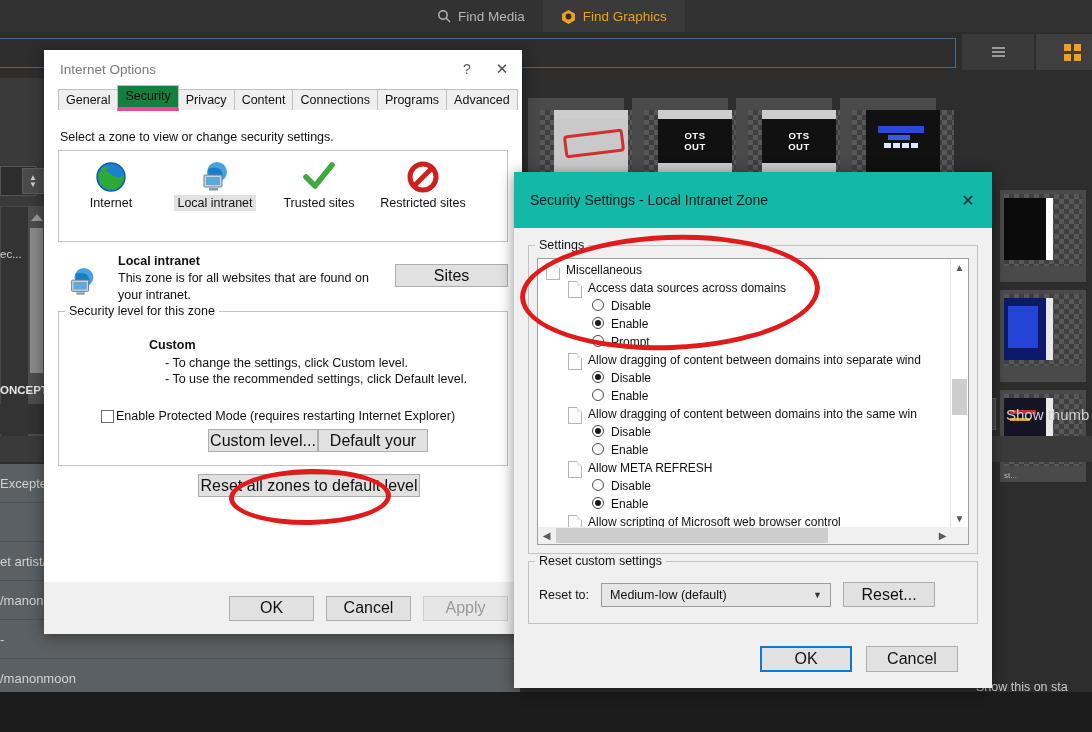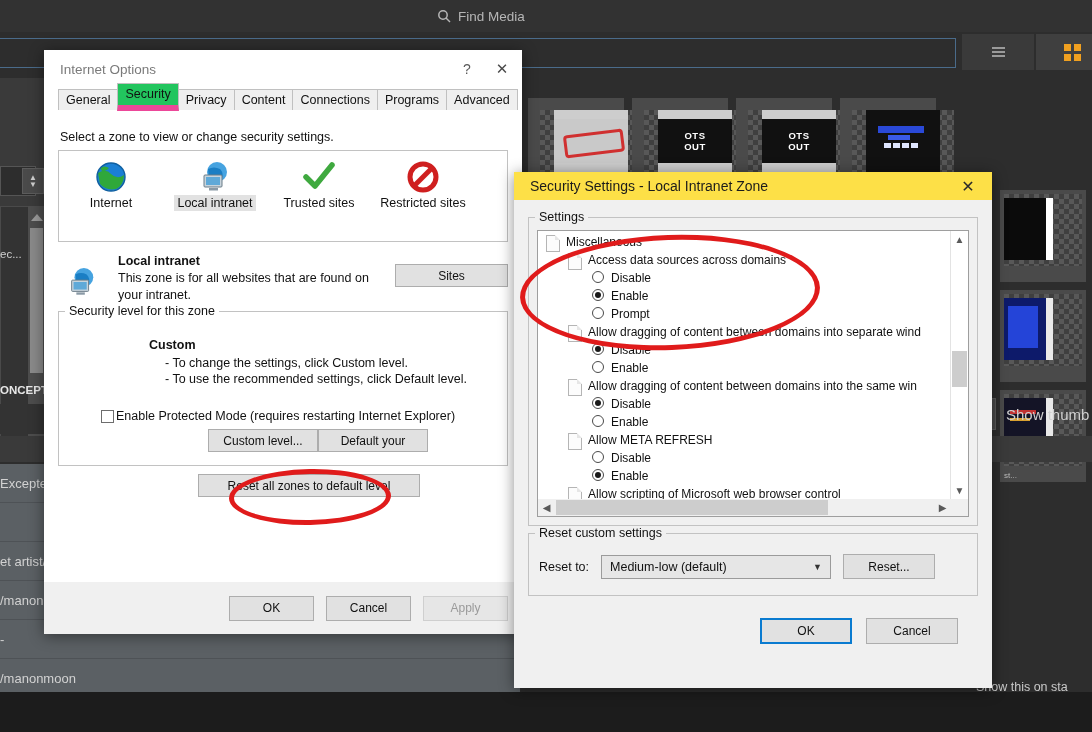--- a/index.html
+++ b/index.html
@@ -85,34 +85,34 @@
   
   #io{left:44px;top:50px;width:478px;height:584px;background:#fff;}
   #io .io-titlebar{height:38px;background:#fff;display:flex;align-items:center;padding:0 0 0 16px;}
   #io .io-titlebar .t{flex:1;font-size:13.5px;color:#7a7a7a;}
   #io .help-q{width:30px;text-align:center;font-size:14px;color:#5a5a5a;}
   #io .close-x{width:40px;text-align:center;font-size:15px;color:#4a4a4a;}
   .tabs{display:flex;align-items:flex-end;padding-left:14px;height:22px;position:relative;}
   .tabs:after{content:"";position:absolute;left:14px;right:12px;bottom:0;height:1px;background:#b9b9b9;}
   .iotab{font-size:12.5px;color:#111;padding:3px 7px 3px;border:1px solid #c0c0c0;border-bottom:none;
       background:#efefef;margin-right:-1px;position:relative;z-index:1;}
-  .iotab.sel{background:#22c55e;z-index:3;padding-bottom:4px;margin-bottom:-1px;border-bottom:6px solid #ec4899;margin-top:16px;}
+  .iotab.sel{background:#15803d;z-index:3;padding-bottom:4px;margin-bottom:-1px;border-bottom:4px solid #ec4899;margin-top:16px;}
   .io-body{position:relative;padding:0 14px;}
   .io-lead{font-size:12.5px;color:#111;margin:20px 0 6px 2px;}
   .zonebox{border:1px solid #c2c2c2;height:82px;display:flex;padding-top:8px;}
   .zone{width:104px;text-align:center;font-size:12.5px;color:#111;}
   .zone .zicon{height:36px;display:flex;align-items:center;justify-content:center;}
   .zone .zlbl{display:inline-block;padding:1px 3px;line-height:14px;}
   .zone.sel .zlbl{background:#e2e2e2;}
   .zoneinfo{display:flex;margin-top:12px;gap:12px;align-items:flex-start;}
   .zoneinfo .zi-icon{width:48px;display:flex;justify-content:center;padding-top:12px;}
   .zoneinfo .zi-text{flex:1;}
   .zi-name{font-size:12.5px;font-weight:bold;color:#111;margin-bottom:2px;}
   .zi-desc{font-size:12.5px;color:#111;line-height:17px;}
-  .btn{background:#e1e1e1;border:1px solid #adadad;font-size:12px;color:#111;
+  .btn{background:#e1e1e1;border:1px solid #adadad;font-size:16px;color:#111;
       display:inline-flex;align-items:center;justify-content:center;box-sizing:border-box;}
   .btn.disabled{color:#9a9a9a;background:#e6e6e6;border-color:#cfcfcf;}
   .sites-btn{width:113px;height:23px;margin-top:10px;}
   fieldset.grp{border:1px solid #c2c2c2;margin:0;padding:0;}
   fieldset.grp legend{font-size:12.5px;color:#111;padding:0 4px;margin-left:6px;}
   .sec-level{margin-top:14px;height:160px;}
   .sl-inner{padding:6px 10px 0 10px;}
   .sl-title{font-size:12.5px;font-weight:bold;color:#111;margin:14px 0 3px 80px;}
   .sl-line{font-size:12.5px;color:#111;line-height:16px;margin-left:96px;}
   .prot-row{display:flex;align-items:center;gap:2px;margin:22px 0 0 32px;font-size:12.5px;color:#111;}
@@ -120,21 +120,21 @@
   .lvl-btns{display:flex;gap:0;justify-content:center;margin-top:6px;padding-left:70px;}
   .lvl-btns .btn{width:110px;height:23px;}
   .reset-all{display:flex;justify-content:center;margin-top:8px;padding-left:52px;}
   .reset-all .btn{width:222px;height:23px;}
   .io-foot{position:absolute;left:0;bottom:0;width:478px;height:52px;background:#f0f0f0;
       display:flex;align-items:center;justify-content:flex-end;gap:12px;padding-right:14px;box-sizing:border-box;}
   .io-foot .btn{width:85px;height:25px;}
 
   
   #ss{left:514px;top:172px;width:478px;height:516px;background:#f0f0f0;}
-  #ss .ss-titlebar{height:28px;background:#fde047;display:flex;align-items:center;padding-left:16px;justify-content:flex-end;}
+  #ss .ss-titlebar{height:56px;background:#14b8a6;display:flex;align-items:center;padding-left:16px;justify-content:flex-end;}
   #ss .ss-titlebar .t{flex:1;font-size:14px;color:#1b1b1b;}
   #ss .ss-x{width:48px;text-align:center;font-size:16px;color:#2a2a2a;}
   .ss-body{padding:10px 14px 0 14px;}
   .settings-grp{height:314px;position:relative;}
   .tree-wrap{position:absolute;left:8px;top:6px;right:8px;bottom:8px;border:1px solid #9e9e9e;background:#fff;overflow:hidden;}
   .tree{position:absolute;left:0;top:0;right:17px;bottom:17px;overflow:hidden;padding:4px 0 0 4px;}
   .trow{display:flex;align-items:flex-start;height:18px;font-size:12px;color:#111;white-space:nowrap;}
   .trow.l0{padding-left:4px;}
   .trow.l1{padding-left:26px;}
   .trow.l2{padding-left:50px;}
@@ -177,20 +177,29 @@
   <div class="tabstrip">
     <div class="tab">
       <span class="ico">
         <svg width="14" height="14" viewBox="0 0 14 14">
             <circle cx="6" cy="6" r="4.2" fill="none" stroke="#b6b6b6" stroke-width="1.5"></circle>
             <line x1="9" y1="9" x2="13" y2="13" stroke="#b6b6b6" stroke-width="1.5"></line>
           </svg>
       </span>
       <span>Find Media</span>
     </div>
+    <div class="tab sel">
+      <span class="ico">
+        <svg width="15" height="15" viewBox="0 0 16 16">
+            <polygon points="8,1 14.9,5 14.9,12 8,16 1.1,12 1.1,5" fill="#f0a020"></polygon>
+            <circle cx="8" cy="8" r="3.1" fill="#2d2d2d"></circle>
+          </svg>
+      </span>
+      <span>Find Graphics</span>
+    </div>
   </div>
 
   <div class="searchrow"></div>
   <div class="searchbox"></div>
 
   <div class="viewbtns">
     <div class="viewbtn">
       <span class="bars-icon">
           <i></i>
           <i></i>

